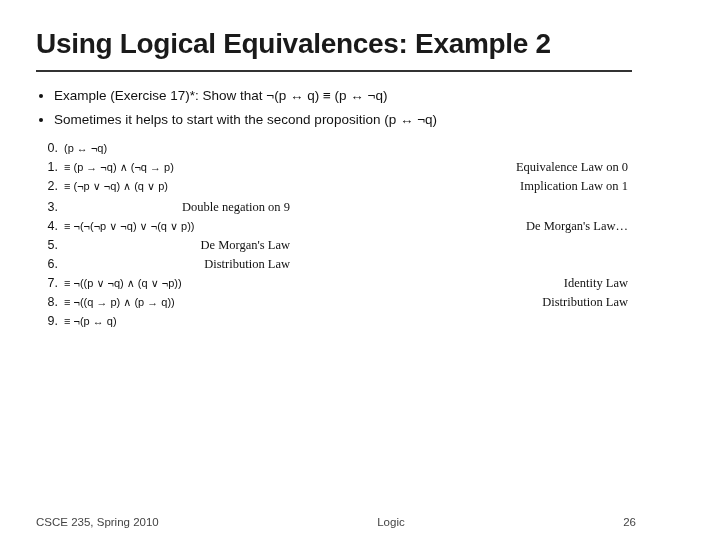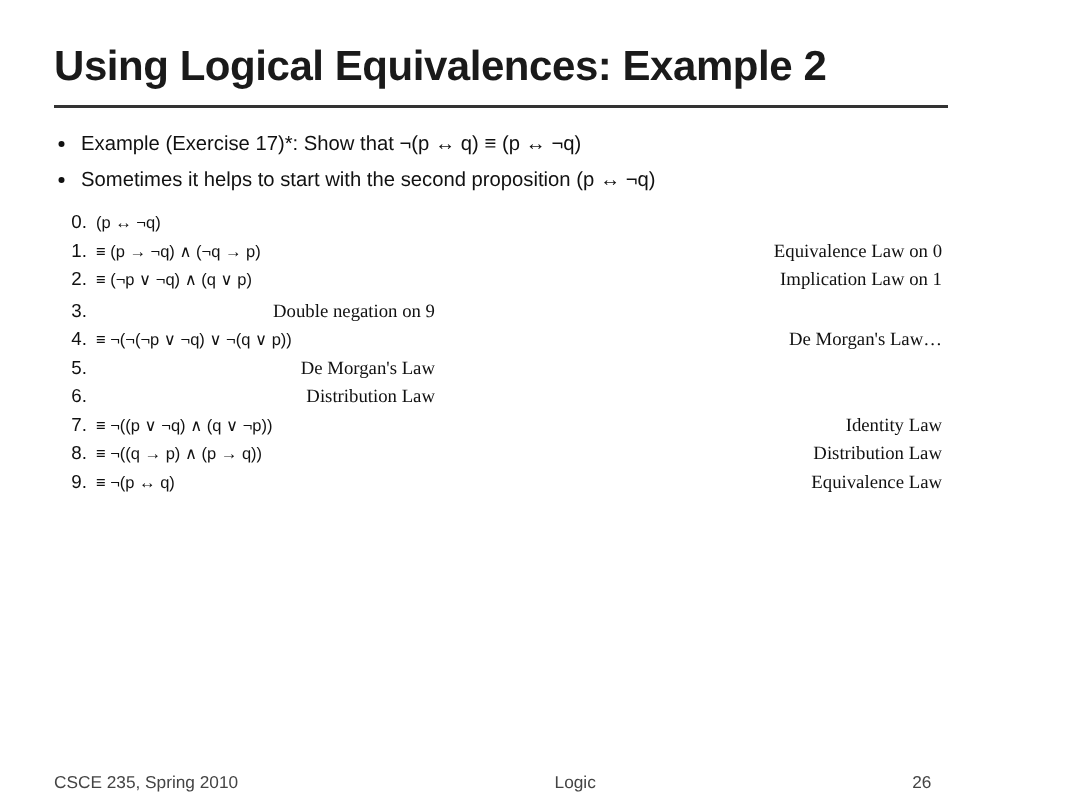--- a/index.html
+++ b/index.html
@@ -81,21 +81,21 @@
       color: #111;
       font-size: 12.5px;
       padding-right: 4px;
       font-family: Liberation Serif, serif;
     }
 
     .footer {
       position: absolute;
       bottom: 12px;
       left: 36px;
-      right: 47px;
+      right: 32px;
       display: flex;
       justify-content: space-between;
       align-items: center;
       font-size: 11.5px;
       color: #444;
     }
 
     .note-line {
       font-size: 12px;
       color: #111;
@@ -156,21 +156,20 @@
         <span class="step-reason">Identity Law</span>
       </div>
       <div class="proof-row">
         <span class="step-num">8.</span>
         <span class="step-formula">≡ ¬((q → p) ∧ (p → q))</span>
         <span class="step-reason">Distribution Law</span>
       </div>
       <div class="proof-row">
         <span class="step-num">9.</span>
         <span class="step-formula">≡ ¬(p ↔ q)</span>
-        <span class="step-reason">Equivalence Law</span>
       </div>
     </div>
 
 
   <div class="footer">
     <span>CSCE 235, Spring 2010</span>
     <span>Logic</span>
     <span>26</span>
   </div>
 

